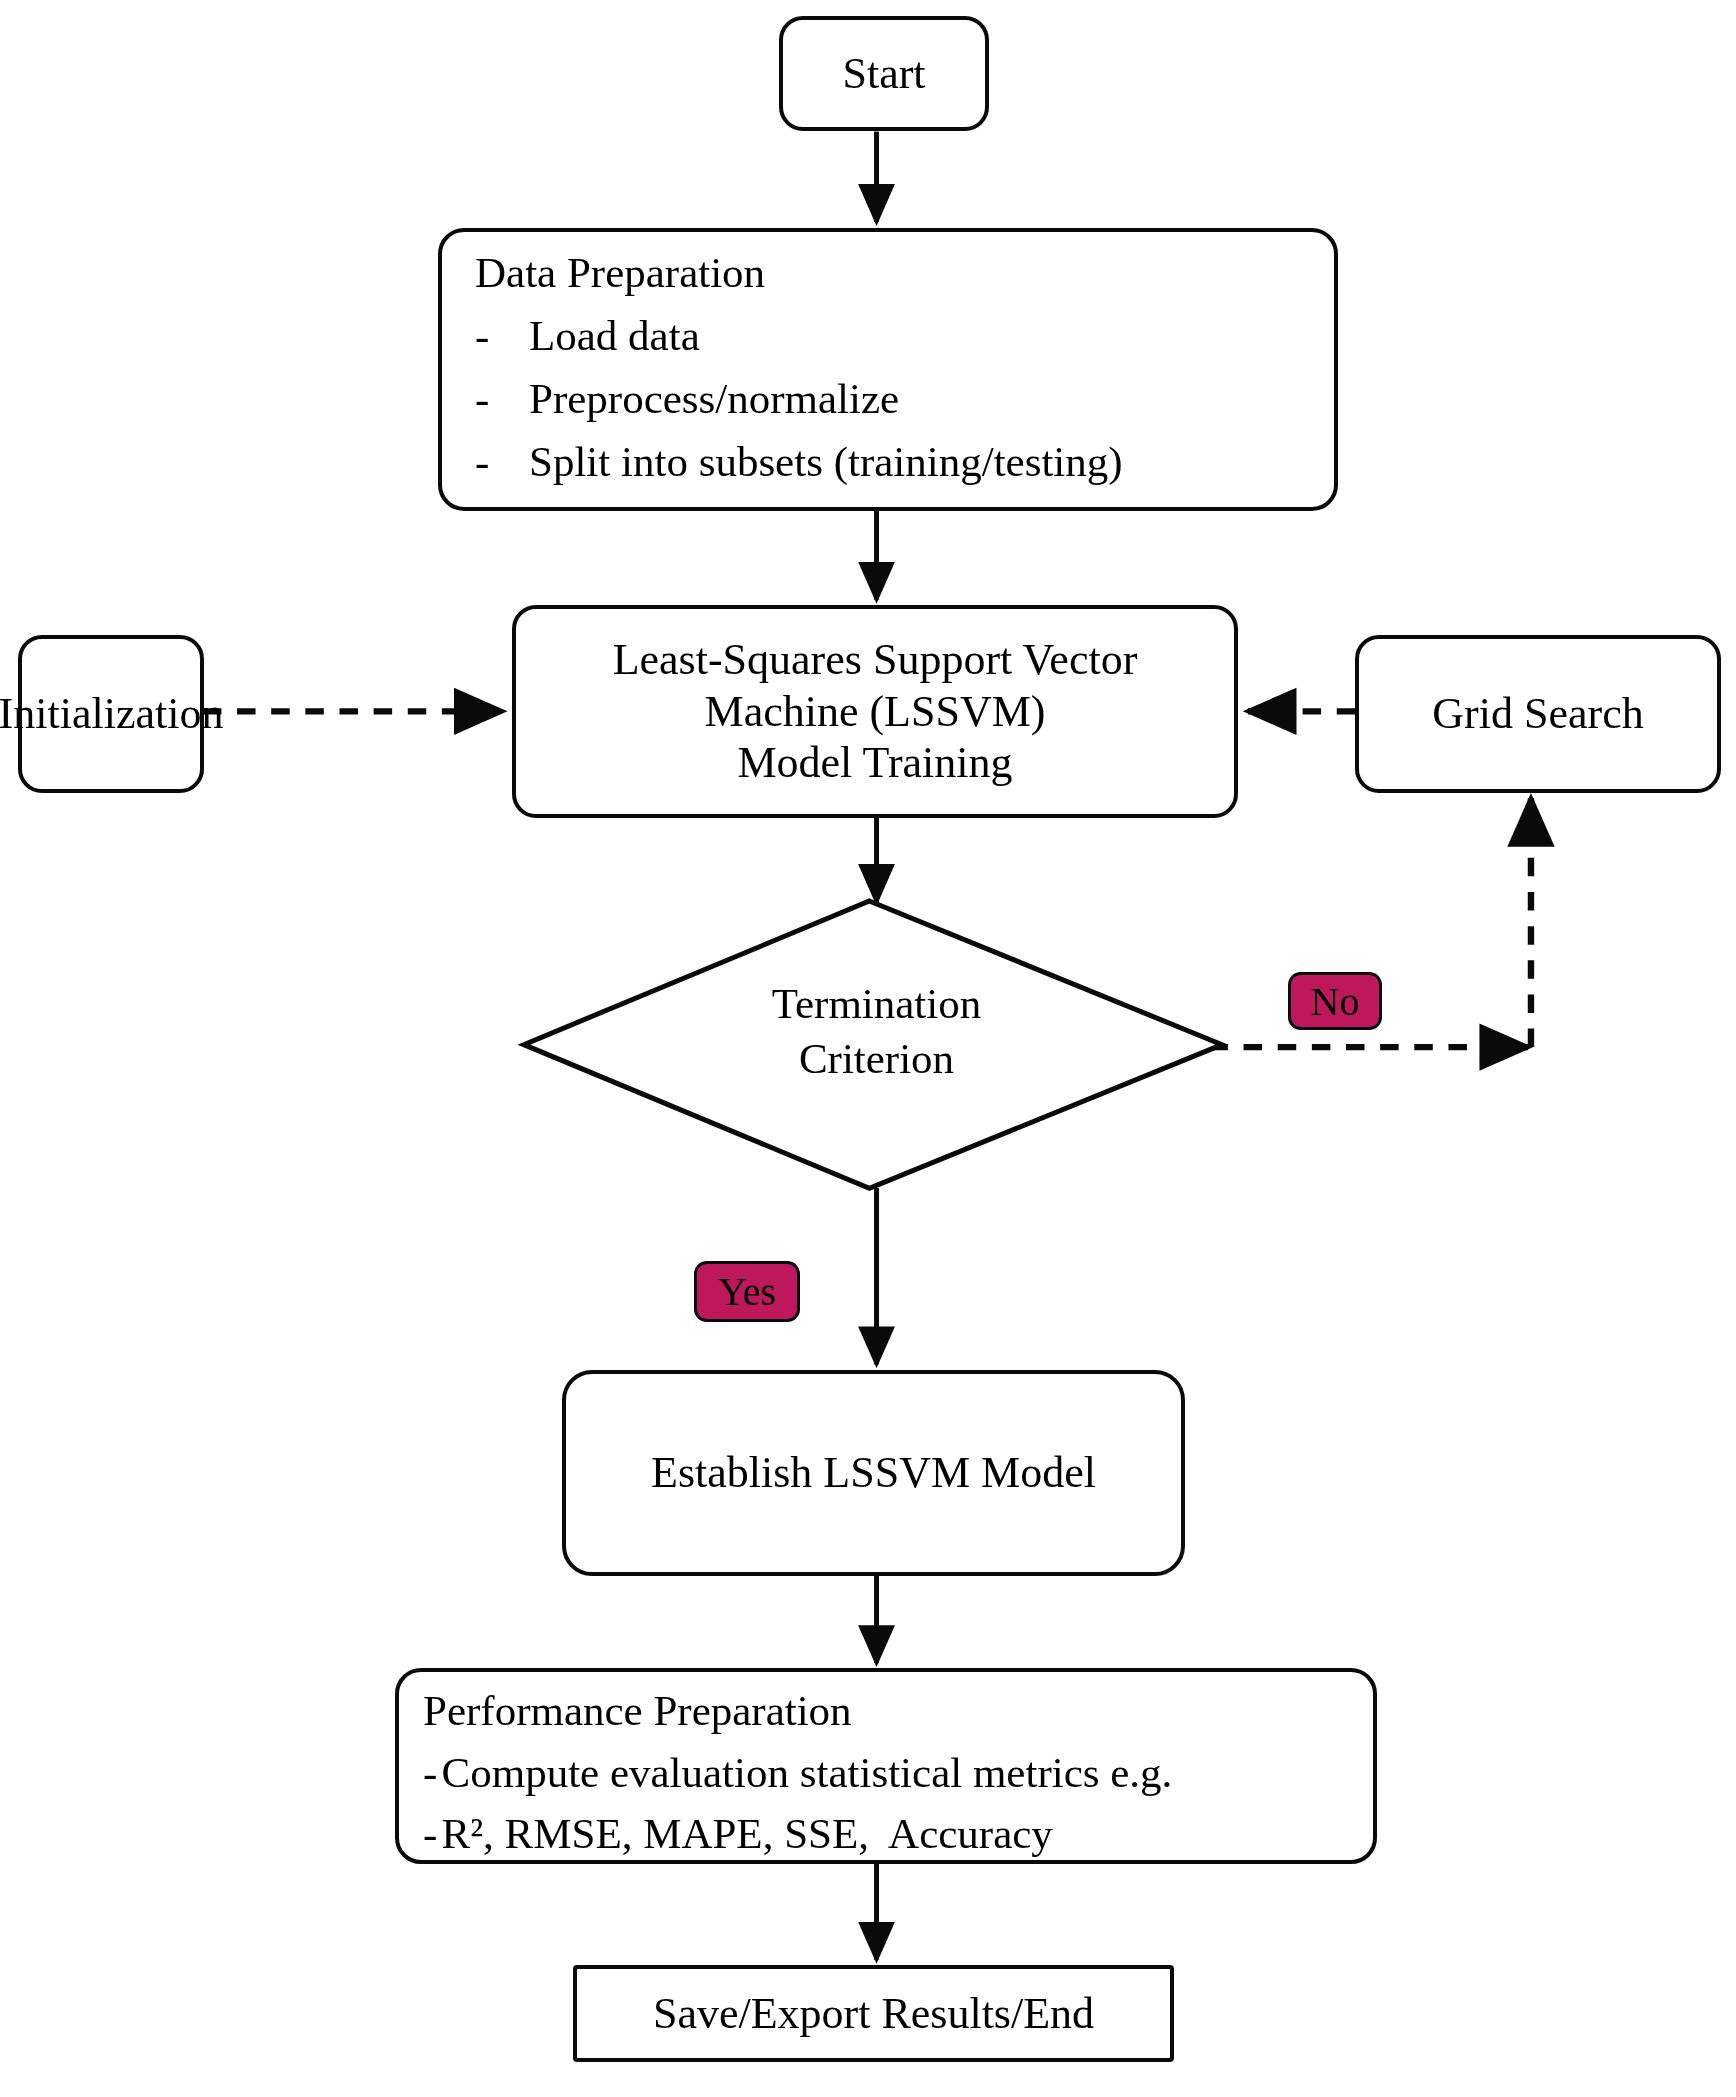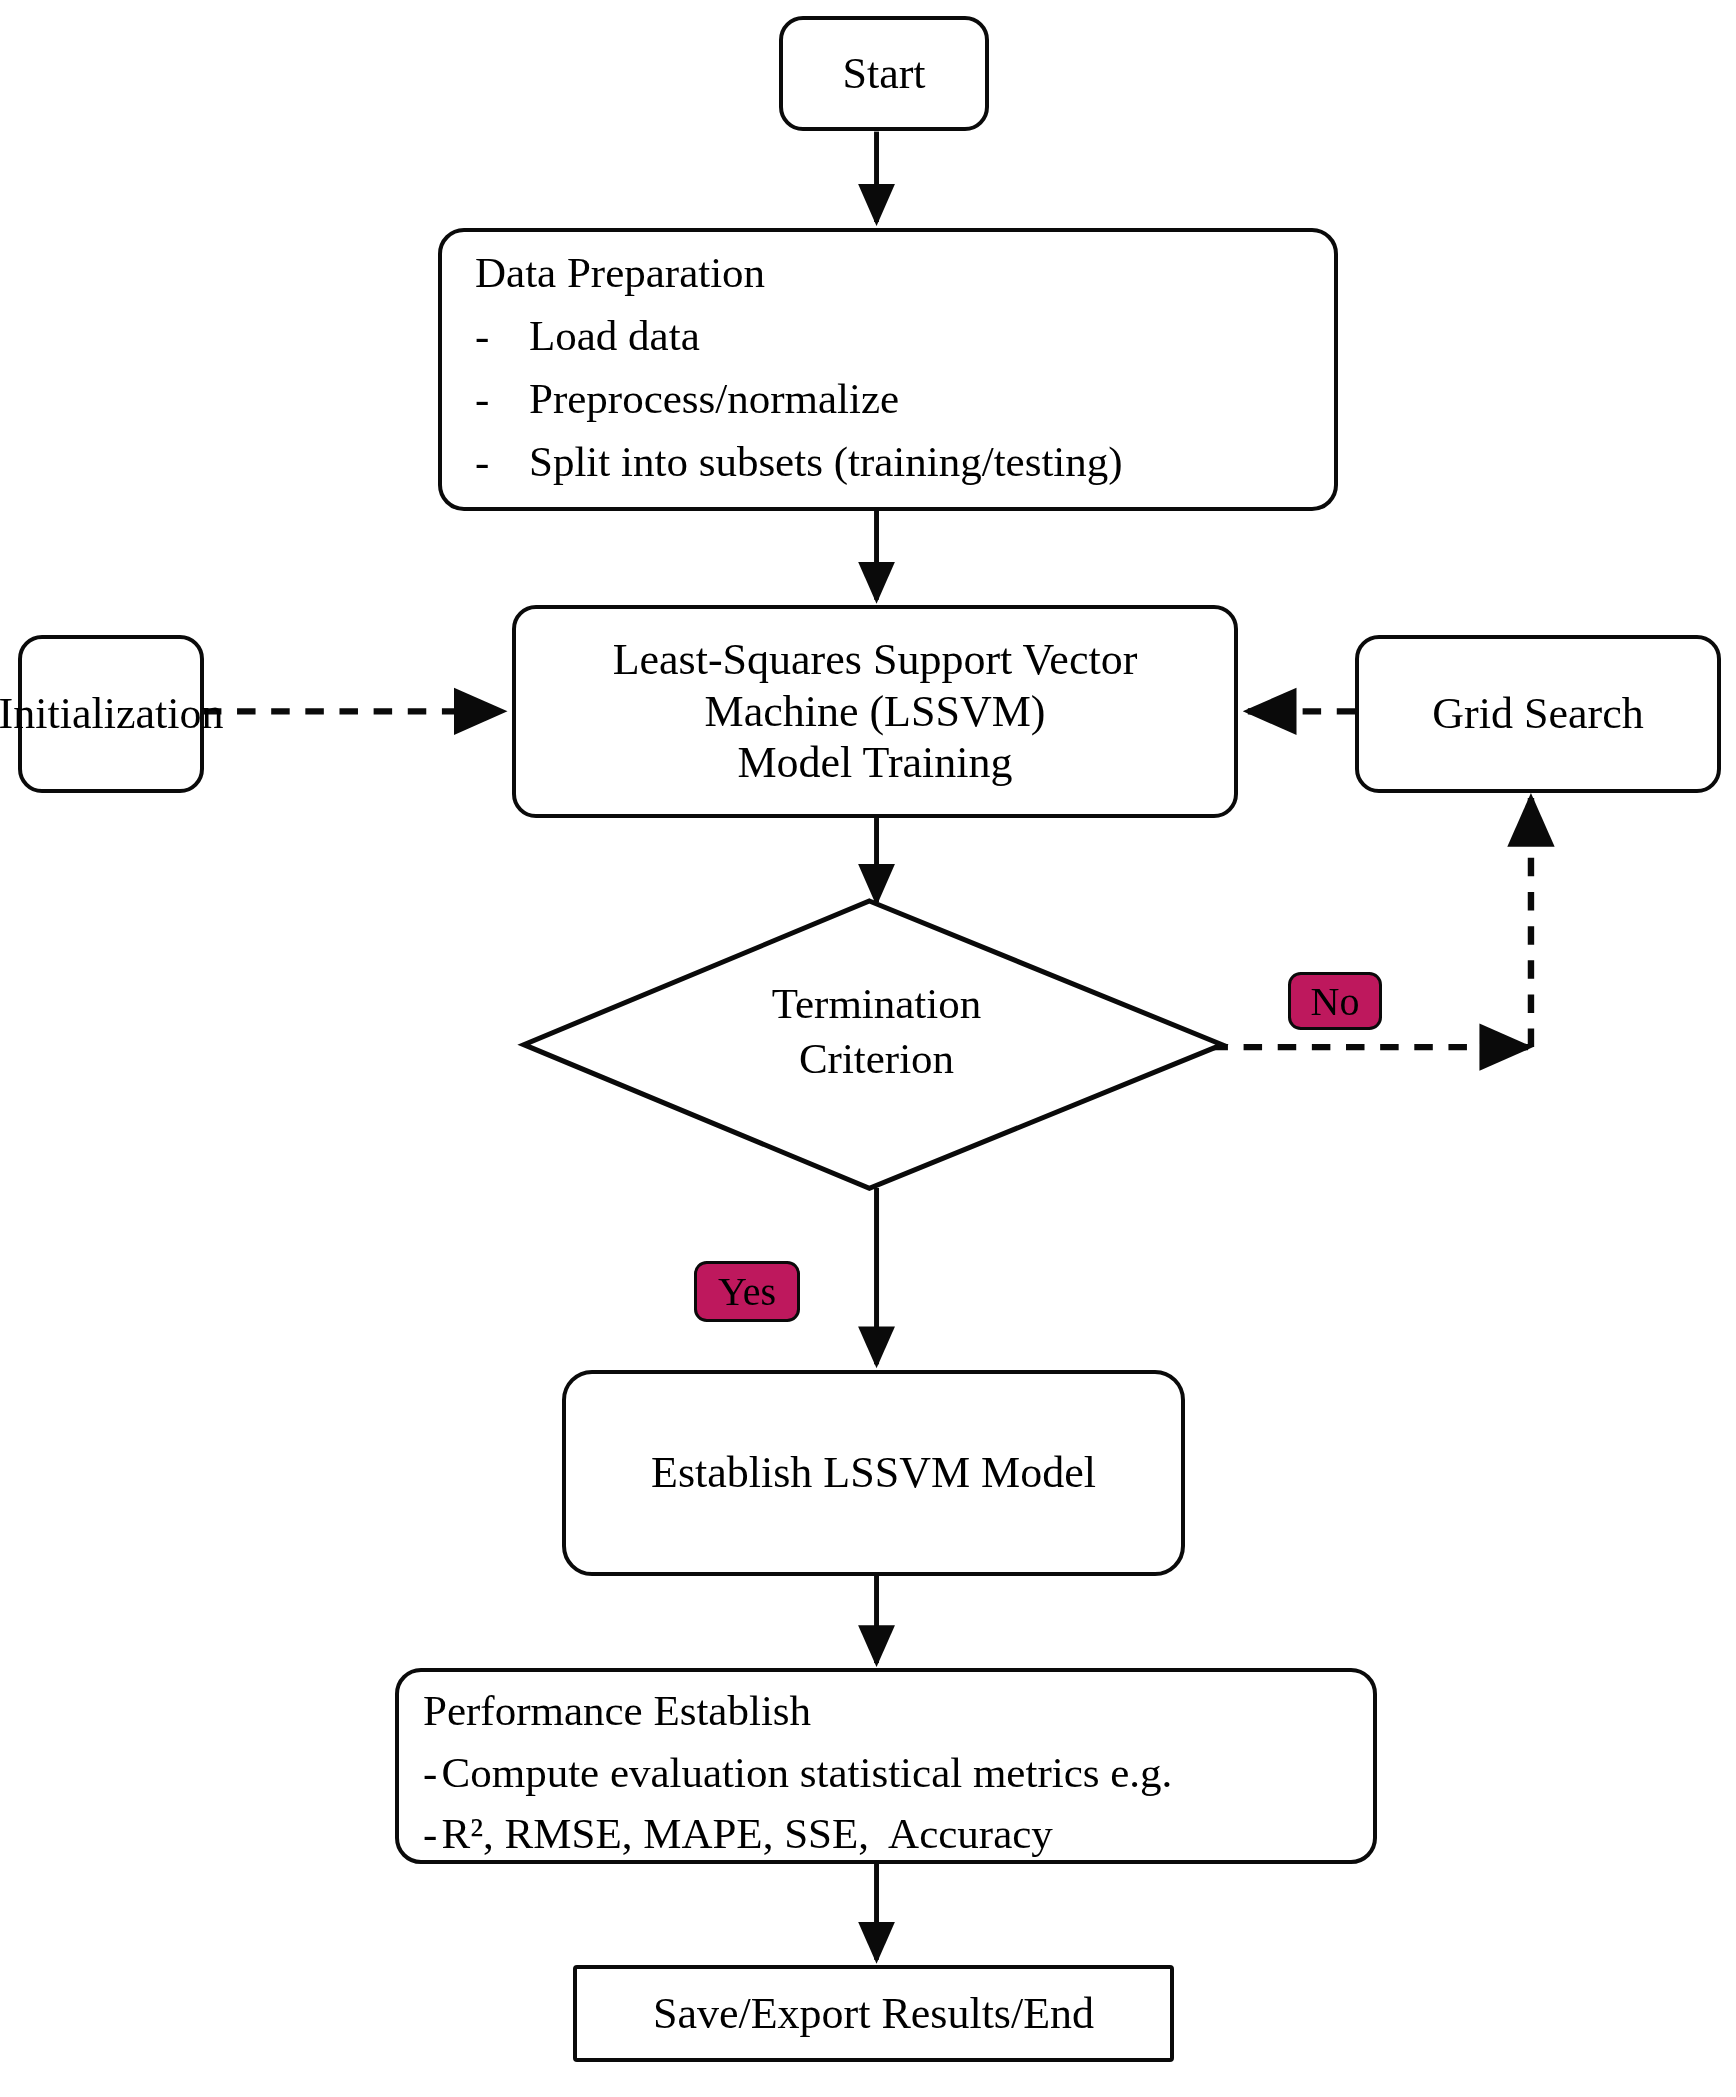--- a/index.html
+++ b/index.html
@@ -113,21 +113,21 @@
   <div class="lbl" style="left:694px;top:1261px;width:106px;height:61px;font-size:40px;">
     <span>Yes</span>
   </div>
 
   <div class="node" style="left:562px;top:1370px;width:623px;height:206px;font-size:44px;border-radius:30px;">
     <span>Establish LSSVM Model</span>
   </div>
 
   <div class="listbox pe" style="left:395px;top:1668px;width:982px;height:196px;">
     <div class="inner">
-      <div class="title">Performance Establish</div>
+      <div class="title">Performance Preparation</div>
       <div class="row">
         <span class="dash">-</span>
         <span>Compute evaluation statistical metrics e.g.</span>
       </div>
       <div class="row">
         <span class="dash">-</span>
         <span style="white-space:pre;">R², RMSE, MAPE, SSE,  Accuracy</span>
       </div>
     </div>
   </div>

